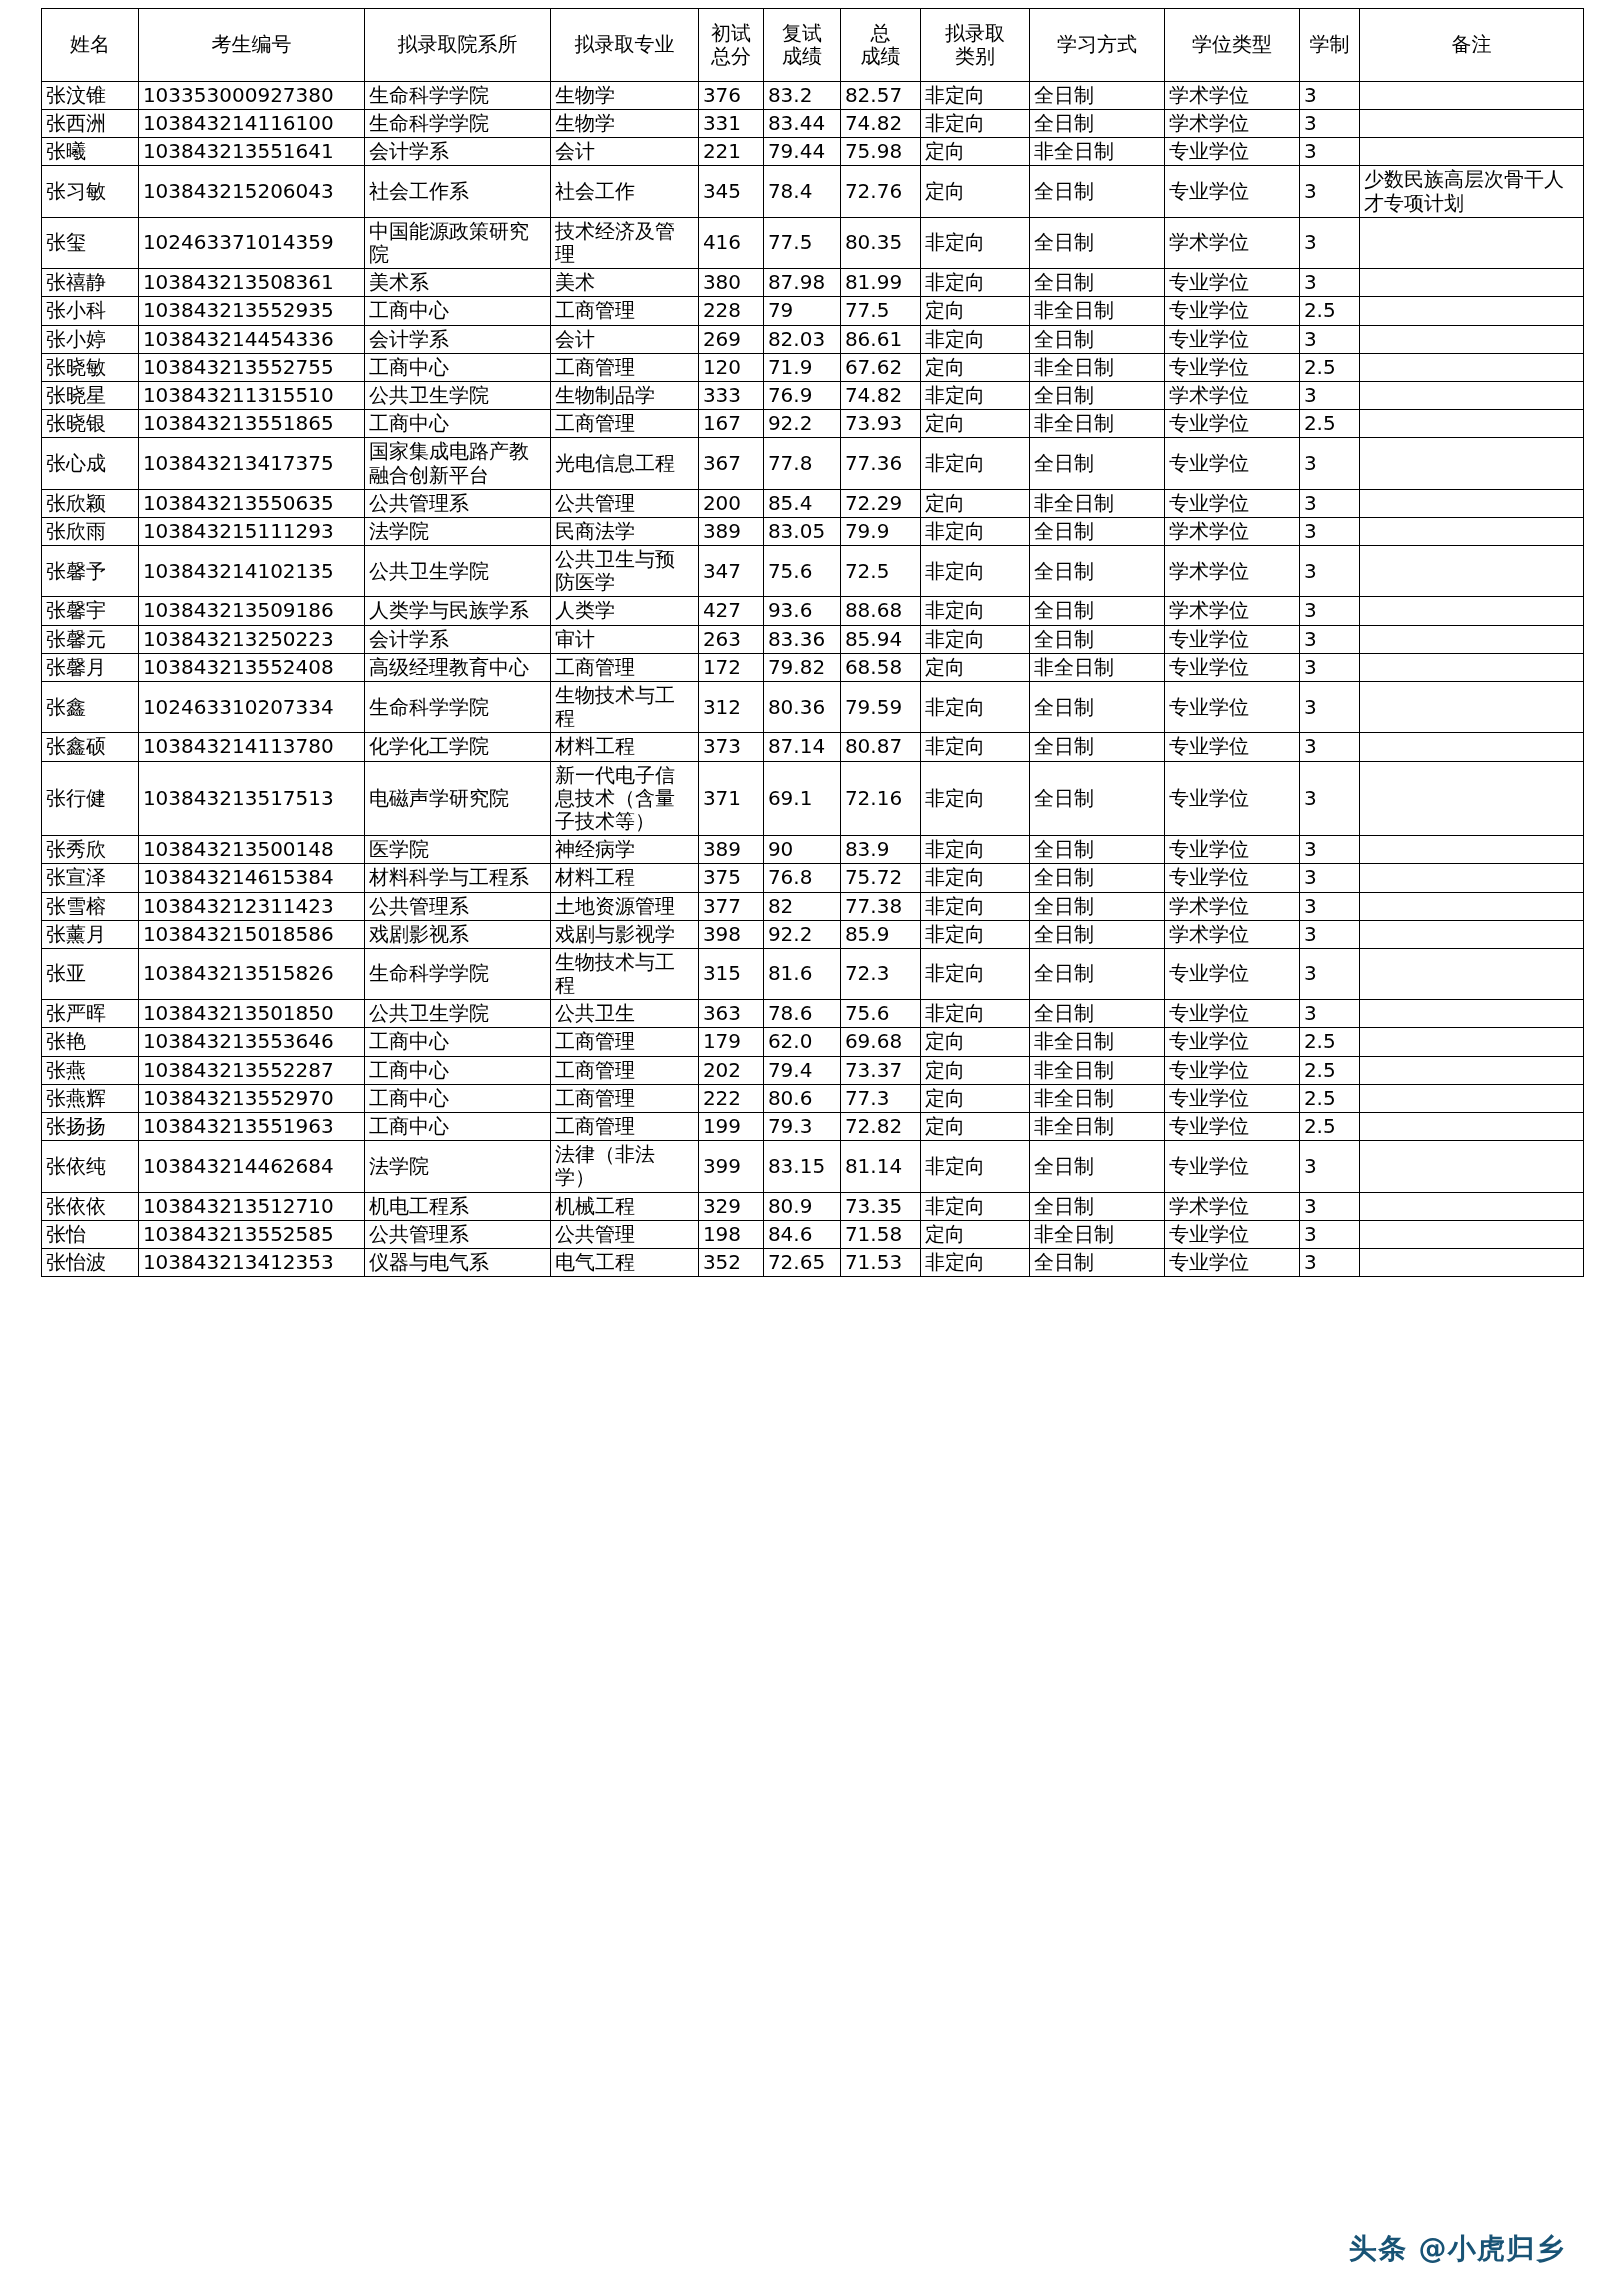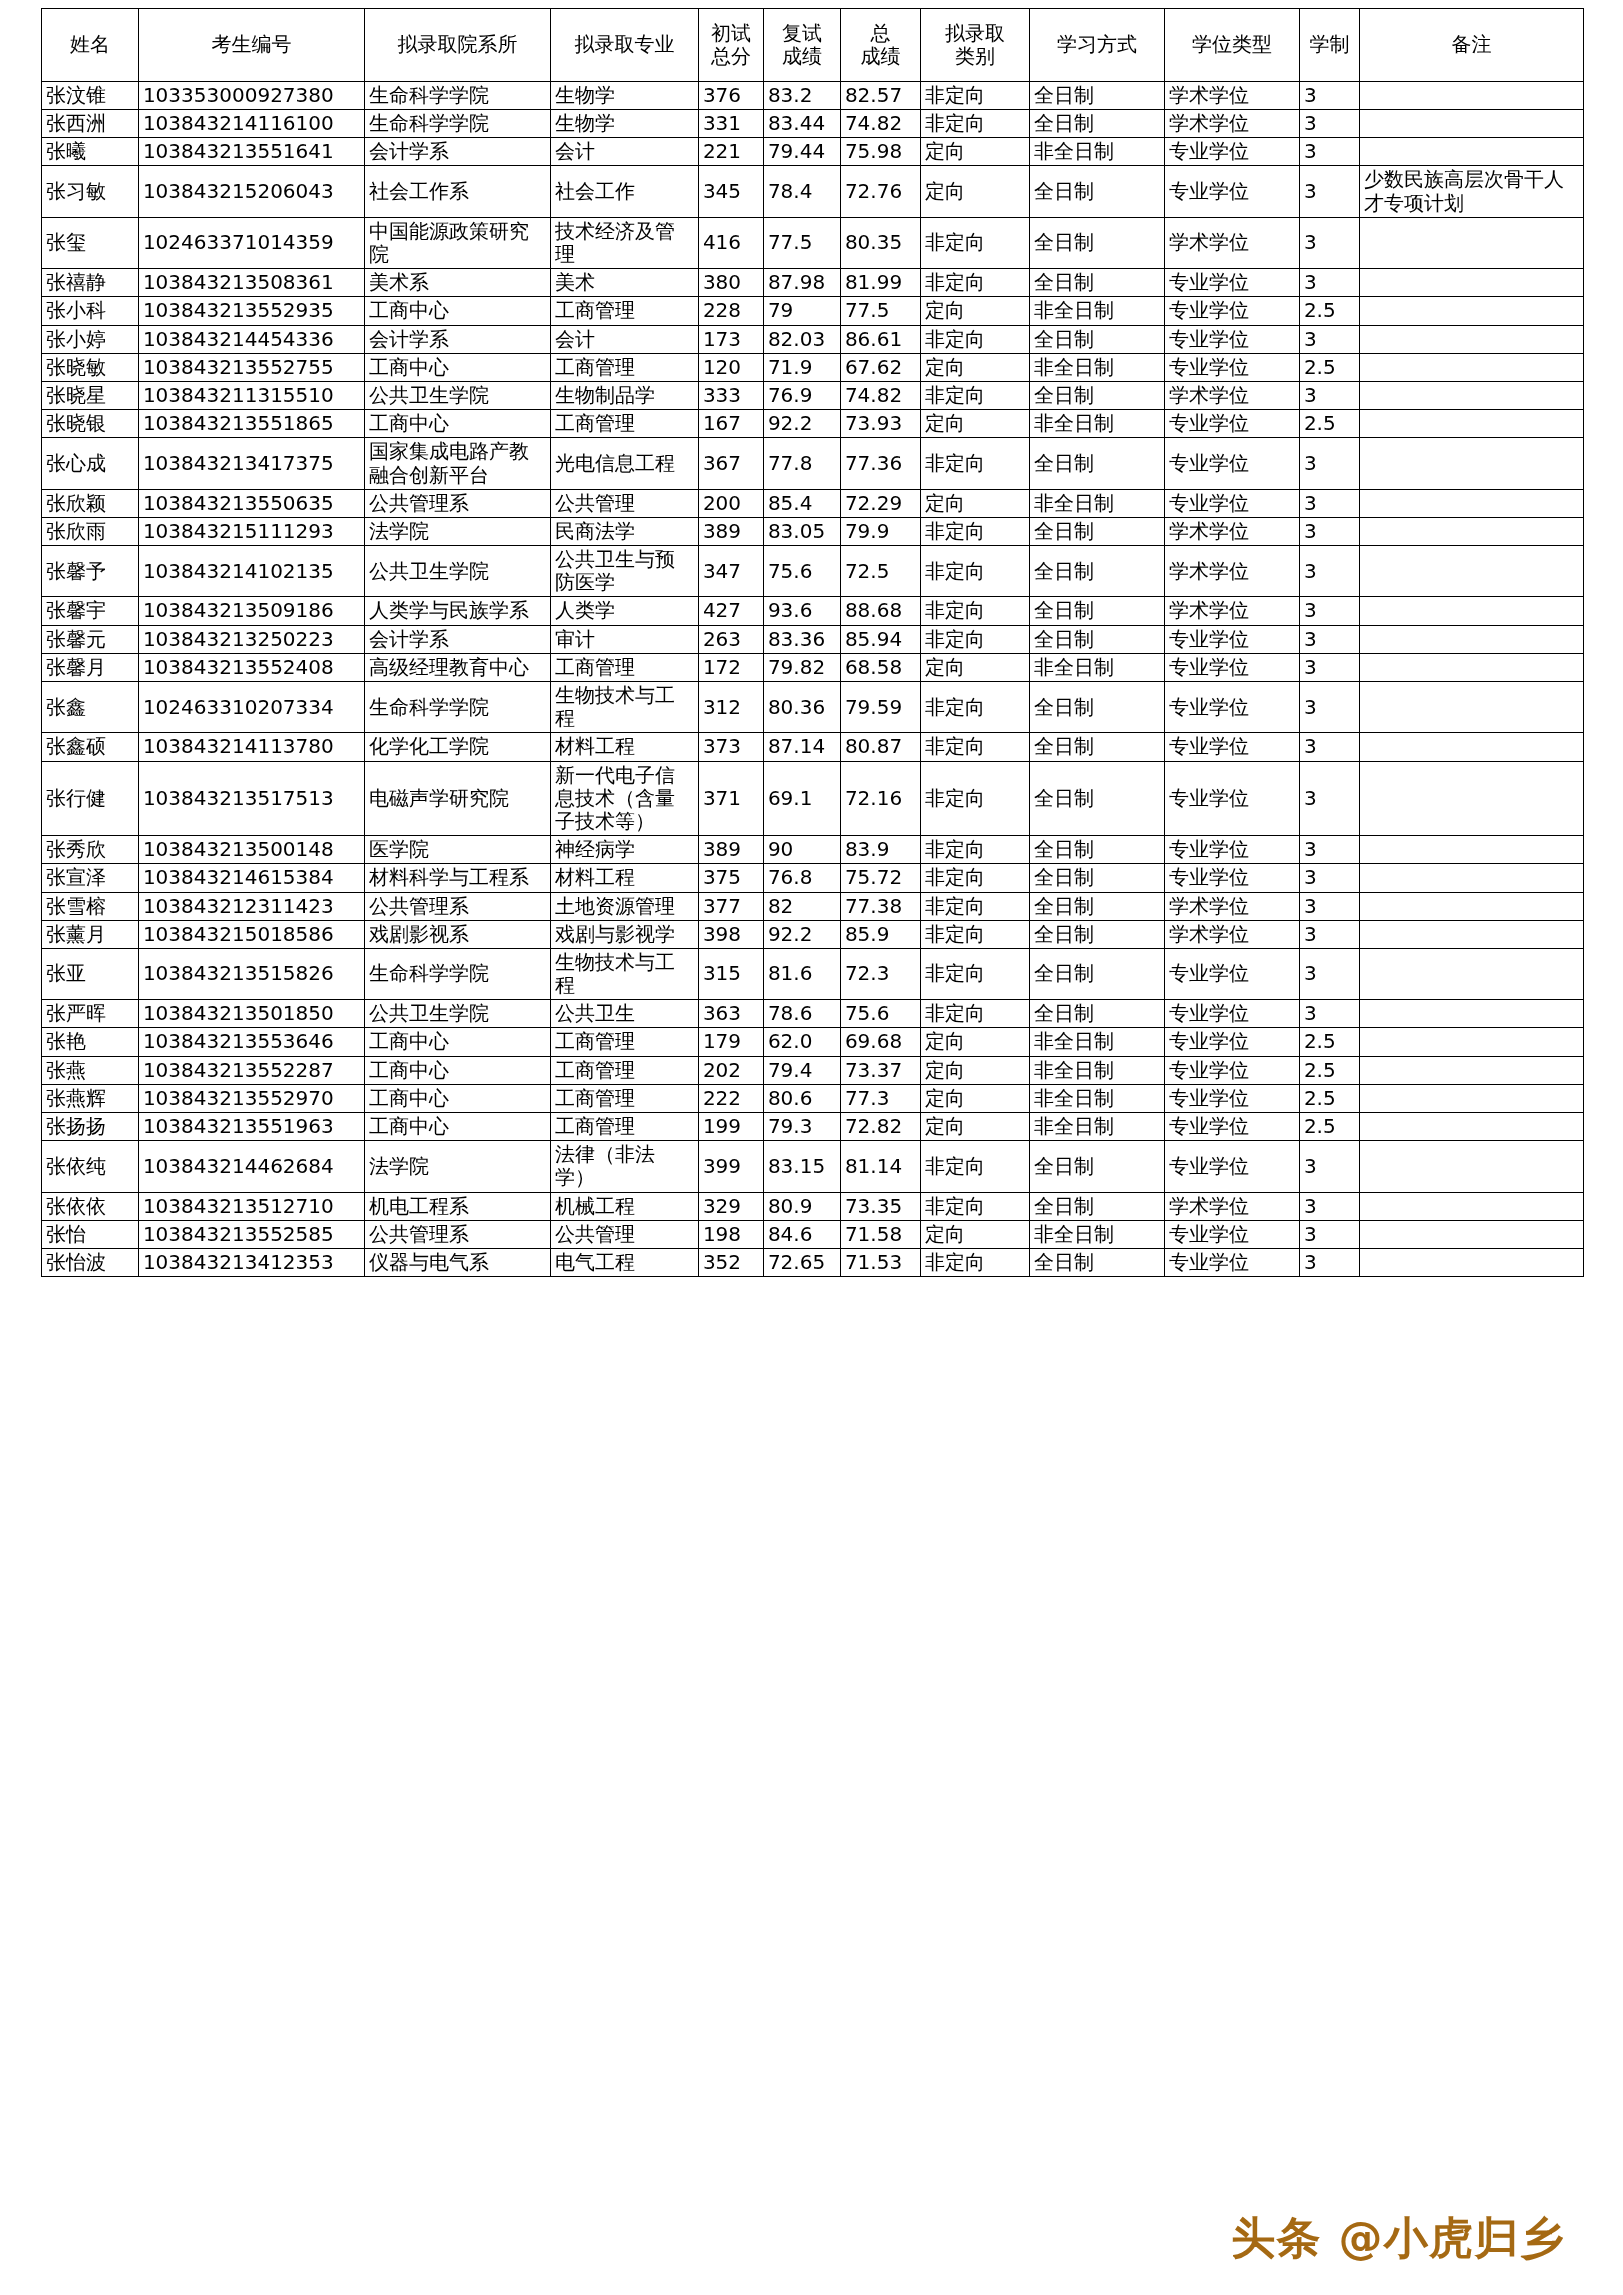--- a/index.html
+++ b/index.html
@@ -60,22 +60,22 @@
   col.c-remark    { width: 224px; }
 
   td.num, th.num { text-align: center; }
 
   .hdr-two { display: block; }
 
   #watermark {
     position: absolute;
     right: 58px;
     bottom: 27.5px;
-    font-size: 44px;
-    color: #a16207;
+    font-size: 28px;
+    color: #0c4a6e;
     font-family: "DejaVu Sans", "Liberation Sans", sans-serif;
     font-weight: 700;
     letter-spacing: 1.3px;
     white-space: nowrap;
     opacity: 0.95;
     margin-left: 23px;
   }
 </style>
 </head>
 <body>
@@ -237,21 +237,21 @@
           <td>非全日制</td>
           <td>专业学位</td>
           <td>2.5</td>
           <td></td>
         </tr>
         <tr>
           <td>张小婷</td>
           <td>103843214454336</td>
           <td>会计学系</td>
           <td>会计</td>
-          <td class="num">173</td>
+          <td class="num">269</td>
           <td class="num">82.03</td>
           <td class="num">86.61</td>
           <td>非定向</td>
           <td>全日制</td>
           <td>专业学位</td>
           <td>3</td>
           <td></td>
         </tr>
         <tr>
           <td>张晓敏</td>

